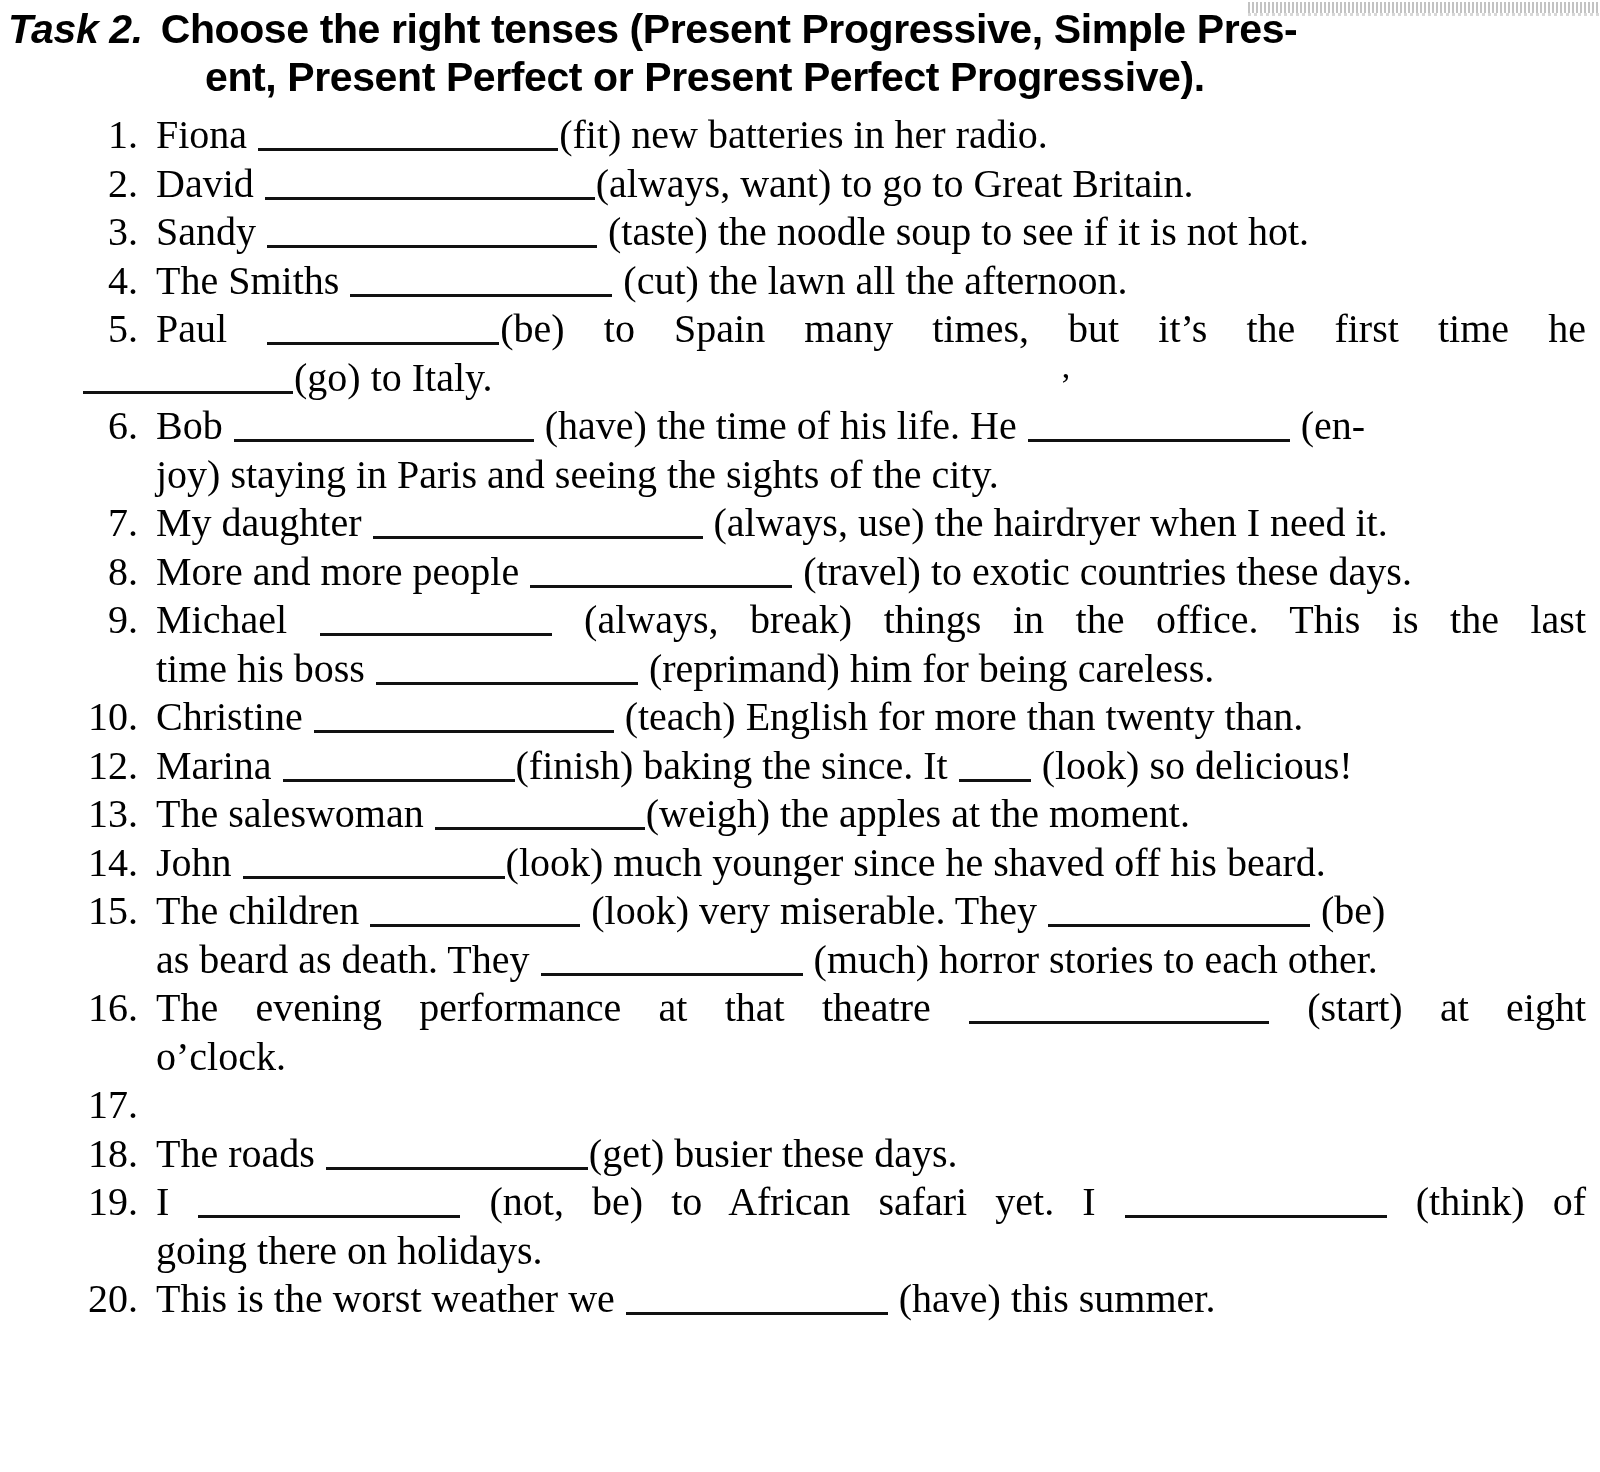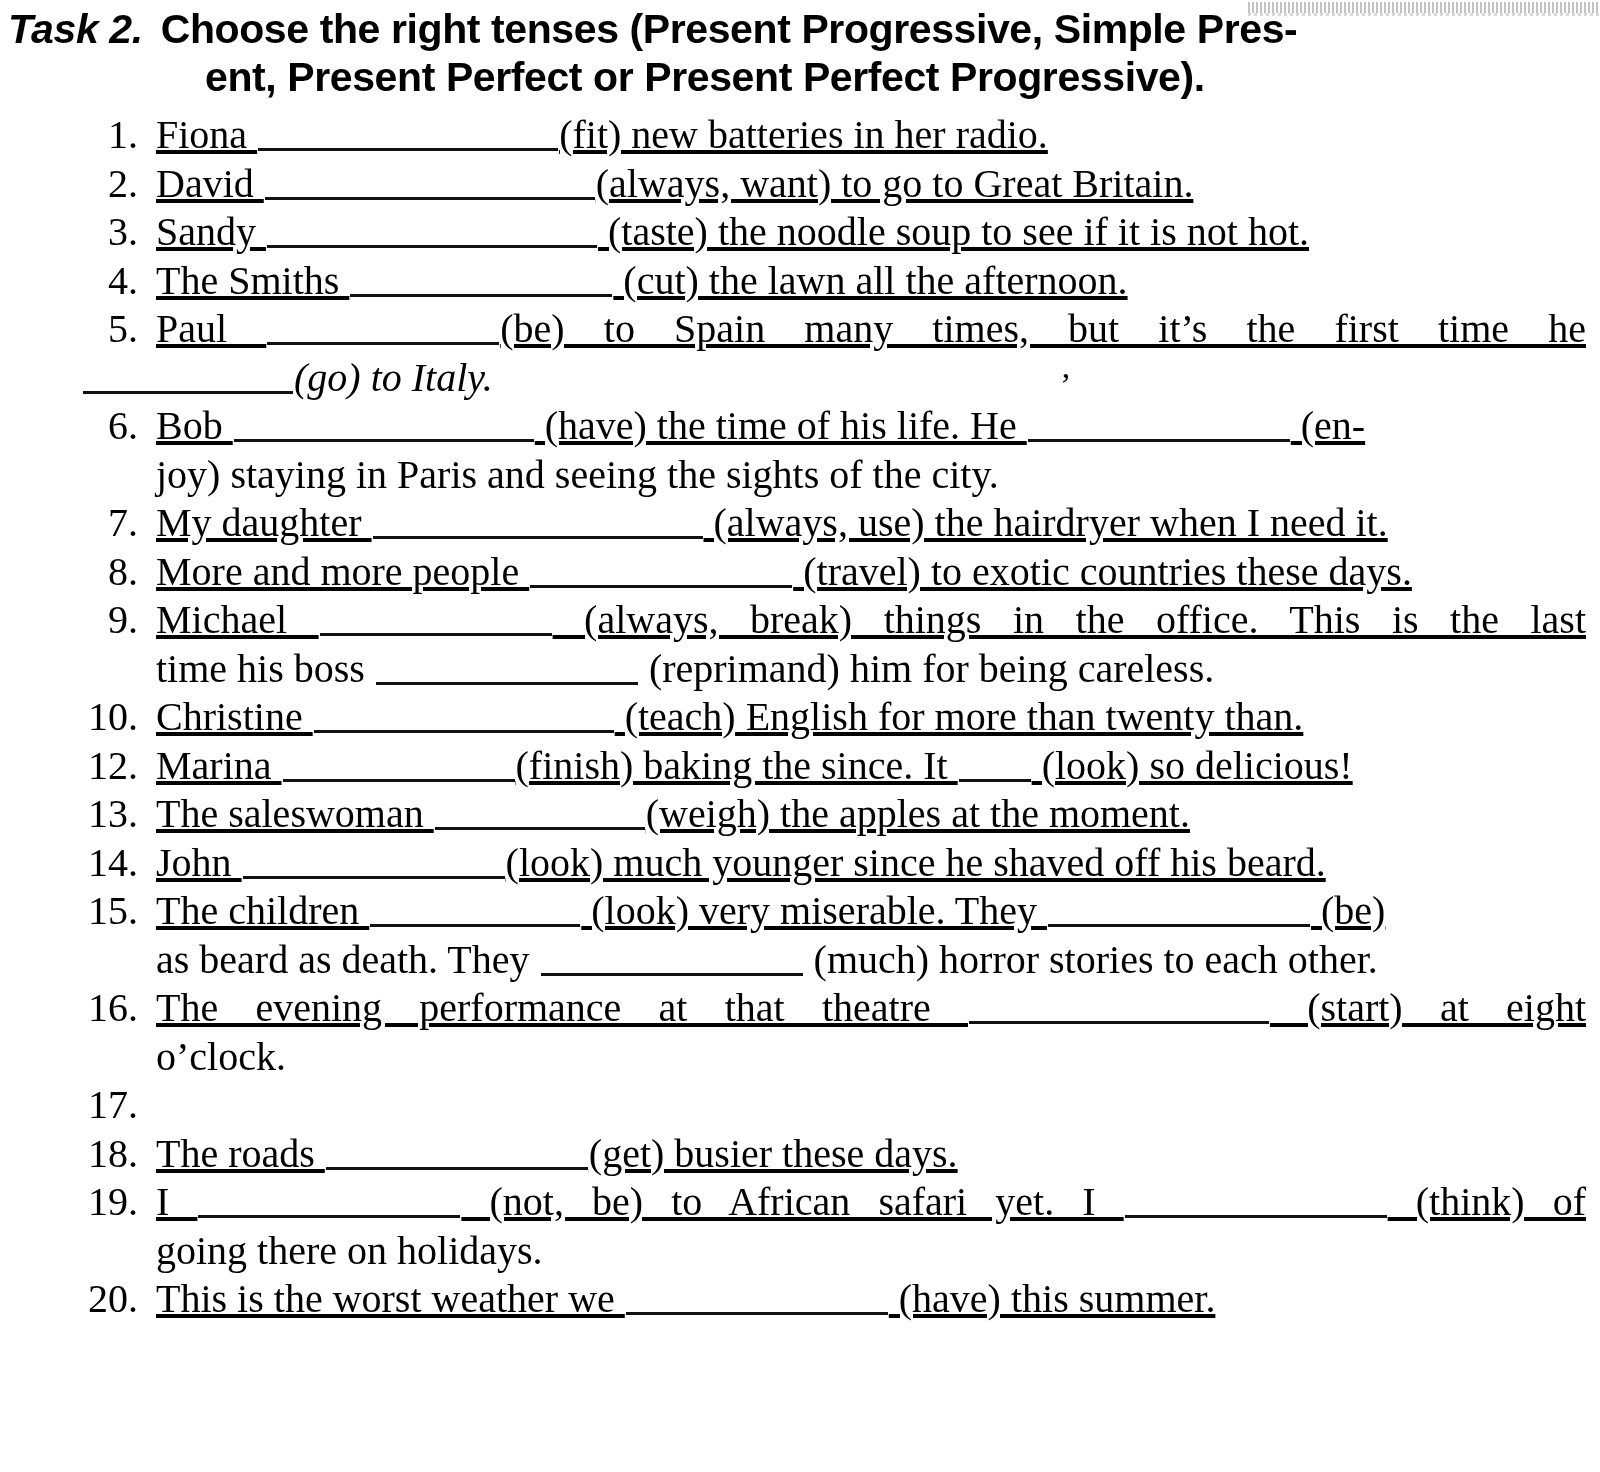--- a/index.html
+++ b/index.html
@@ -76,21 +76,21 @@
     flex: 0 0 auto;
     width: 82px;
     text-align: right;
     padding-right: 18px;
     white-space: nowrap;
   }
   .body {
     flex: 1 1 auto;
     min-width: 0;
   }
-  .line   { white-space: nowrap; text-decoration: underline; }
+  .line   { white-space: nowrap; }
   .justif {
     text-align: justify;
     text-align-last: justify;
     white-space: normal;
   }
   .flow   { white-space: normal; }
 
   
   .blank {
     display: inline-block;
@@ -148,21 +148,21 @@
     <div class="item">
       <div class="num">4.</div>
       <div class="body">
         <div class="line"><span>The Smiths </span><span class="blank b-l"></span><span> (cut) the lawn all the afternoon.</span></div>
       </div>
     </div>
     <div class="item">
       <div class="num">5.</div>
       <div class="body">
         <div class="line justif"><span>Paul </span><span class="blank b-ml"></span><span>(be) to Spain many times, but it’s the first time he</span></div>
-        <div class="flow" style="margin-left: -74px; font-style: italic;"><span class="blank b-m"></span><span>(go) to Italy.</span></div>
+        <div class="flow" style="margin-left: -74px;"><span class="blank b-m"></span><span>(go) to Italy.</span></div>
       </div>
     </div>
     <div class="item">
       <div class="num">6.</div>
       <div class="body">
         <div class="line"><span>Bob </span><span class="blank b-xl"></span><span> (have) the time of his life. He </span><span class="blank b-l"></span><span> (en-</span></div>
         <div class="flow"><span>joy) staying in Paris and seeing the sights of the city.</span></div>
       </div>
     </div>
     <div class="item">

